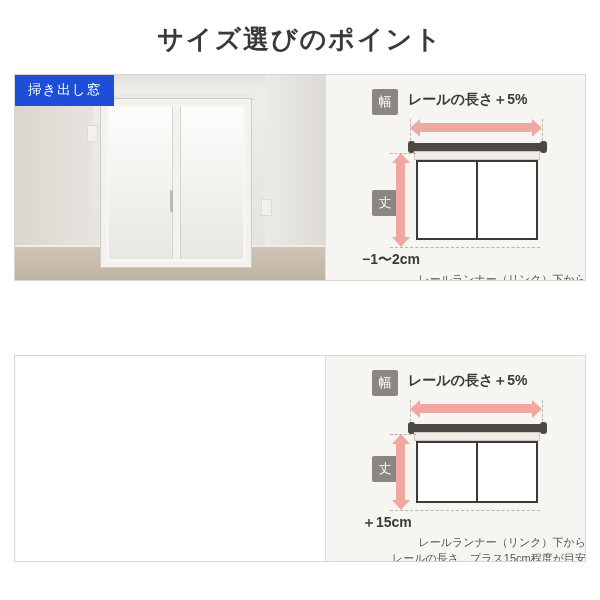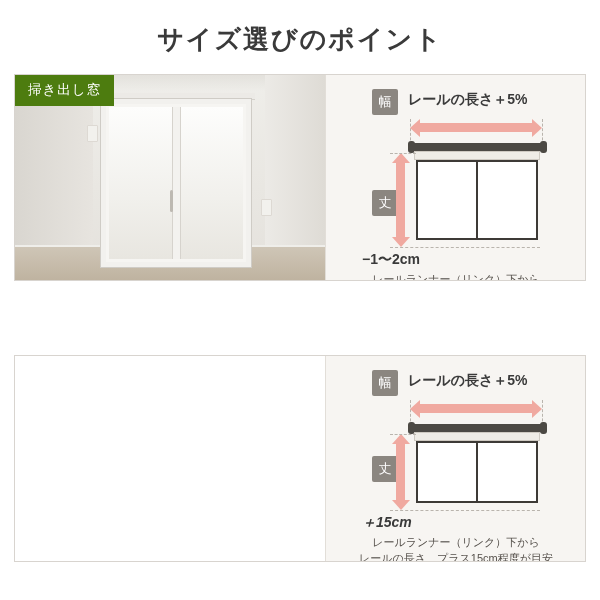--- a/index.html
+++ b/index.html
@@ -210,21 +210,21 @@
     left: 232px; top: 0;
     width: 26px; height: 100%;
     background: linear-gradient(90deg, rgba(180,175,167,0.35) 0%, rgba(180,175,167,0) 100%);
   }
 
   
   .tag {
     position: absolute;
     left: 0;
     top: 0;
-    background: #4d7c0f;
+    background: #1d4ed8;
     color: #ffffff;
     font-size: 13.5px;
     letter-spacing: 1px;
     padding: 6px 13px 7px 13px;
     font-weight: 500;
   }
 
   
   .badge {
     position: absolute;
@@ -243,21 +243,21 @@
     color: #3a3a3a;
     white-space: nowrap;
     font-weight: 700;
   }
   .note {
     position: absolute;
     font-size: 11px;
     color: #55504b;
     white-space: nowrap;
     line-height: 16px;
-    text-align: center;
+    text-align: right;
     width: 260px;
     left: 0;
   }
 
   
   .rail {
     position: absolute;
     height: 8px;
     background: #4c4944;
     border-radius: 1px;
@@ -411,20 +411,20 @@
       <div class="rail-cap" style="left:214px; top:66px;"></div>
       <div class="valance" style="left:88px; top:76px; width:126px; height:9px;"></div>
       <div class="curtain" style="left:90px; top:85px; width:122px; height:62px;"></div>
       <div class="curtain-split" style="left:150px; top:85px; height:62px;"></div>
 
       <div class="badge" style="left:46px; top:100px;">丈</div>
       <div class="arrow-v" style="left:70px; top:88px; height:56px;"></div>
       <div class="guide" style="left:64px; top:78px; width:26px;"></div>
       <div class="guide" style="left:64px; top:154px; width:150px;"></div>
 
-      <div class="cap-strong" style="left:36px; top:158px;font-style:italic;">＋15cm</div>
+      <div class="cap-strong" style="left:36px; top:158px;">＋15cm</div>
 
       <div class="note" style="top:178px;">レールランナー（リンク）下から</div>
       <div class="note" style="top:194px;">レールの長さ、プラス15cm程度が目安</div>
     </div>
   </div>
 
 </div>
 
 </body></html>

